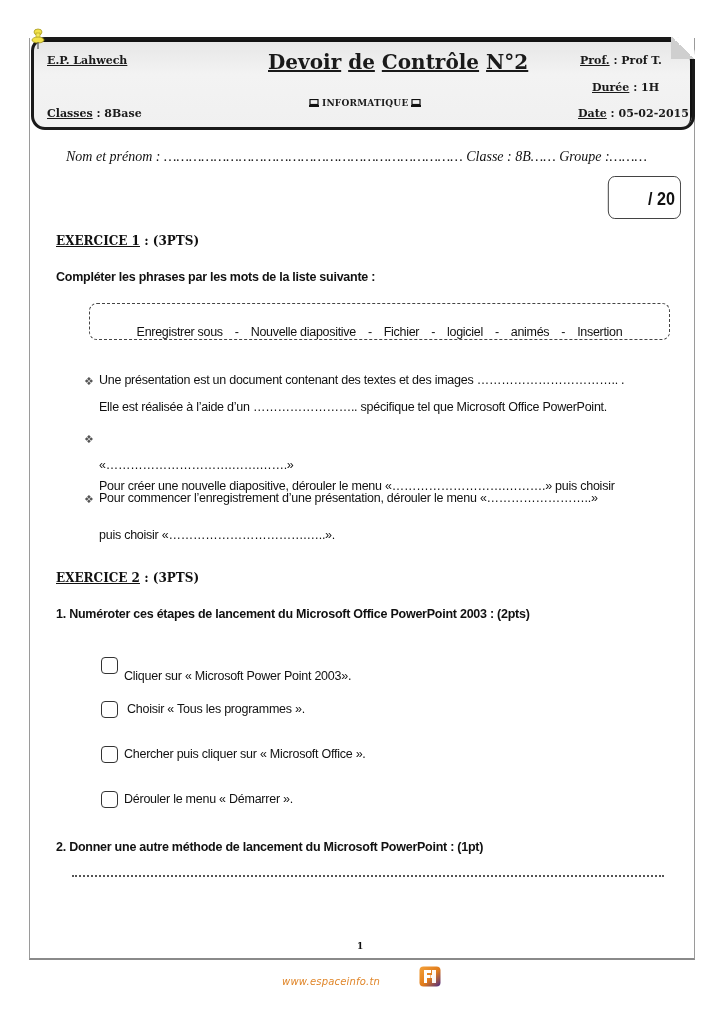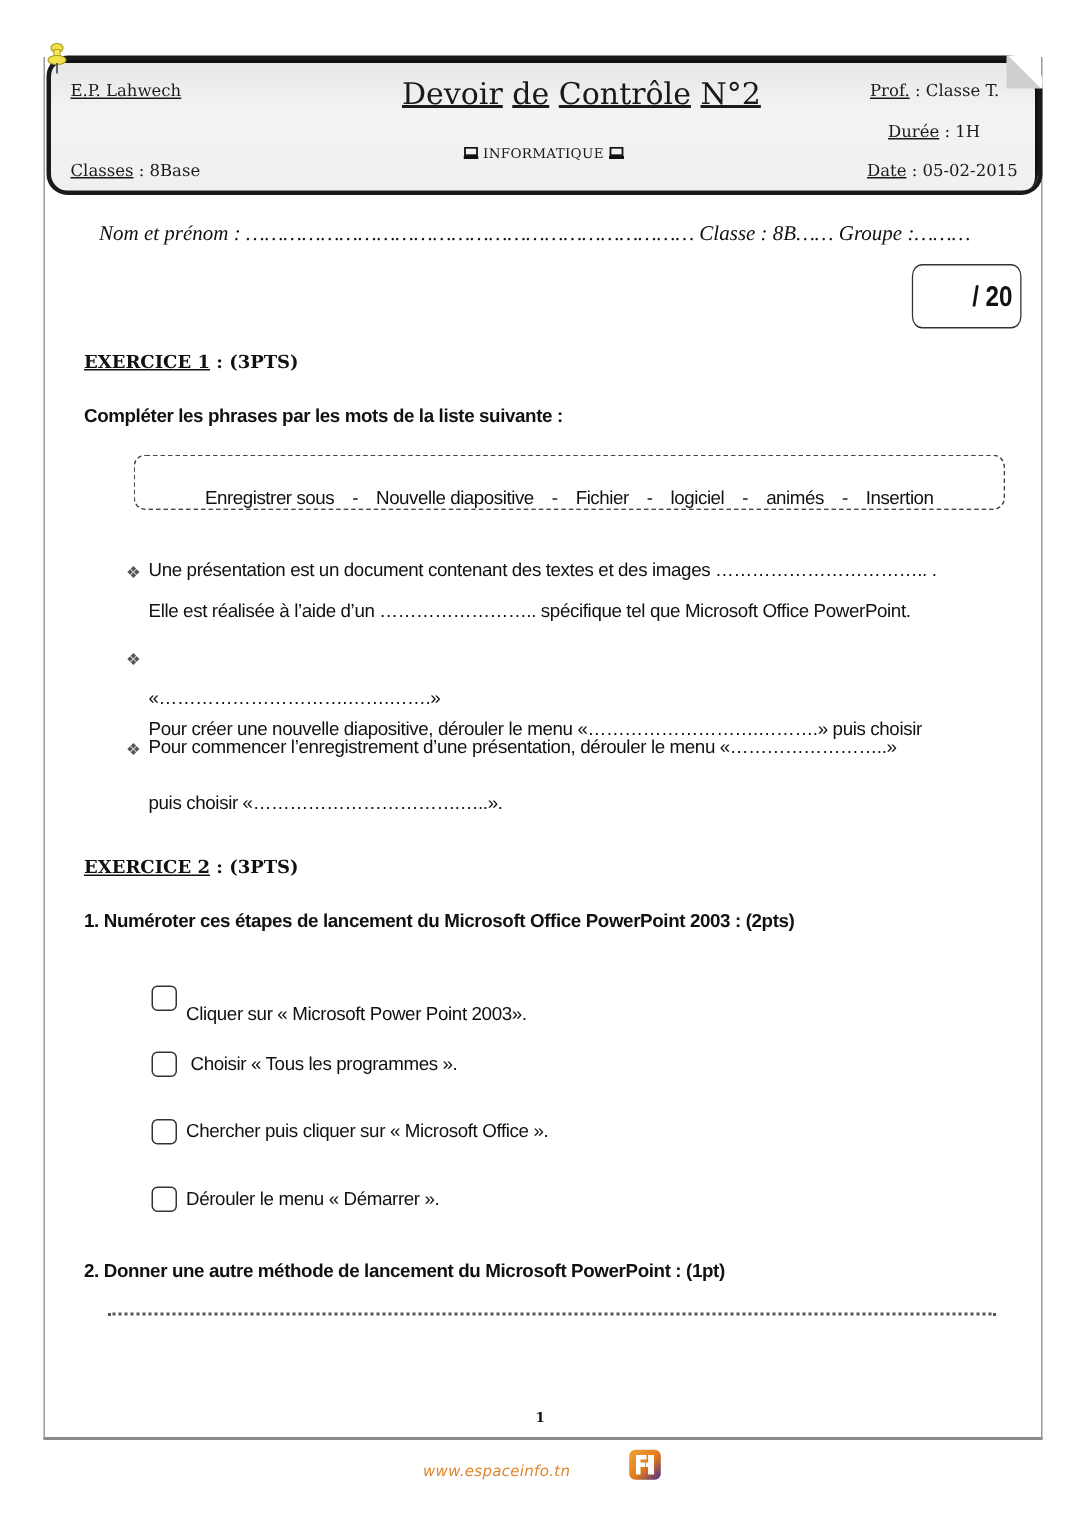--- a/index.html
+++ b/index.html
@@ -17,21 +17,21 @@
     border: 3px solid #1a1a1a; border-radius: 14px 22px 14px 14px;
     background: linear-gradient(#e6e6e6, #f3f3f3 40%, #f0f0f0);
     box-shadow: -2px 2px 0 #111 inset;
   }
   .header-card .fold {
     position: absolute; right: -3px; top: -3px; width: 24px; height: 22px;
     background: linear-gradient(225deg, #ffffff 50%, #cfcfcf 50%);
     border-radius: 0 18px 0 0;
   }
   .pin { position: absolute; left: 31px; top: 28px; width: 14px; height: 22px; }
-  .hdr { position: absolute; font-family: "DejaVu Serif", serif; font-weight: normal; font-size: 11px; color: #1a1a1a; white-space: nowrap; }
+  .hdr { position: absolute; font-family: "DejaVu Serif", serif; font-weight: bold; font-size: 11px; color: #1a1a1a; white-space: nowrap; }
   .hdr u { text-decoration: underline; }
   .hdr-school { left: 47px; top: 54px; }
   .hdr-classes { left: 47px; top: 107px; }
   .hdr-title { left: 268px; top: 50px; font-size: 20px; }
   .hdr-subject { left: 306px; top: 98px; font-size: 9px; letter-spacing: 0.2px; }
   .hdr-prof { left: 580px; top: 54px; }
   .hdr-duree { left: 592px; top: 81px; }
   .hdr-date { left: 578px; top: 107px; }
   .pc-icon { display: inline-block; width: 10px; height: 8px; vertical-align: -1px; margin: 0 3px; }
 
@@ -125,21 +125,21 @@
 <div class="hdr hdr-subject">
   <svg class="pc-icon" viewBox="0 0 10 8">
       <rect x="1" y="0.5" width="8" height="5" fill="none" stroke="#111" stroke-width="1.2"></rect>
       <rect x="0" y="6" width="10" height="2" fill="#111"></rect>
     </svg><span>INFORMATIQUE</span><svg class="pc-icon" viewBox="0 0 10 8">
       <rect x="1" y="0.5" width="8" height="5" fill="none" stroke="#111" stroke-width="1.2"></rect>
       <rect x="0" y="6" width="10" height="2" fill="#111"></rect>
     </svg>
 </div>
 
-<div class="hdr hdr-prof"><u>Prof.</u> <span>: Classe T.</span></div>
+<div class="hdr hdr-prof"><u>Prof.</u> <span>: Prof T.</span></div>
 <div class="hdr hdr-duree"><u>Durée</u> <span>: 1H</span></div>
 <div class="hdr hdr-date"><u>Date</u> <span>: 05-02-2015</span></div>
 
 <div class="student-line">Nom et prénom : ……………………………………………………………… Classe : 8B…… Groupe :………</div>
 
 <div class="score-box">/ 20</div>
 
 <div class="ex-title ex1-title"><span class="lbl">EXERCICE 1</span> <span>: (3PTS)</span></div>
 <div class="txt instruction">Compléter les phrases par les mots de la liste suivante :</div>
 

